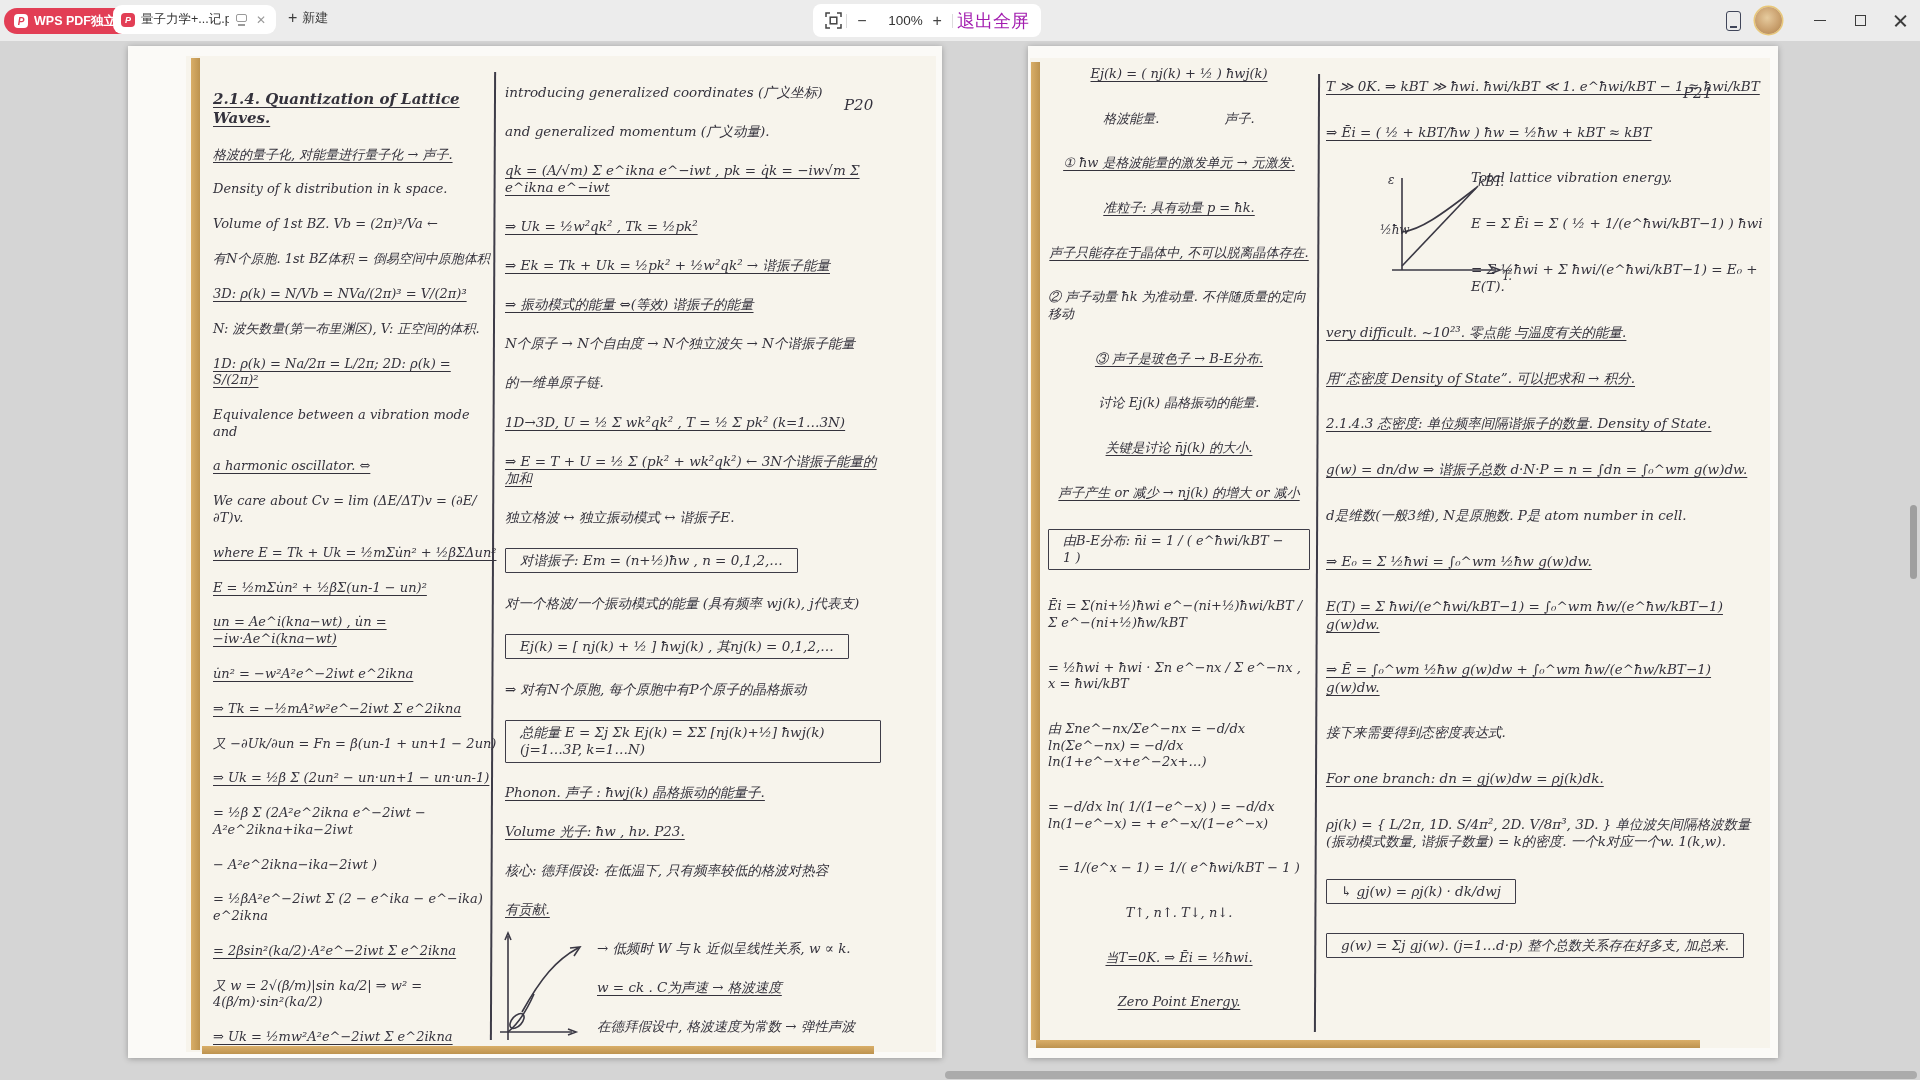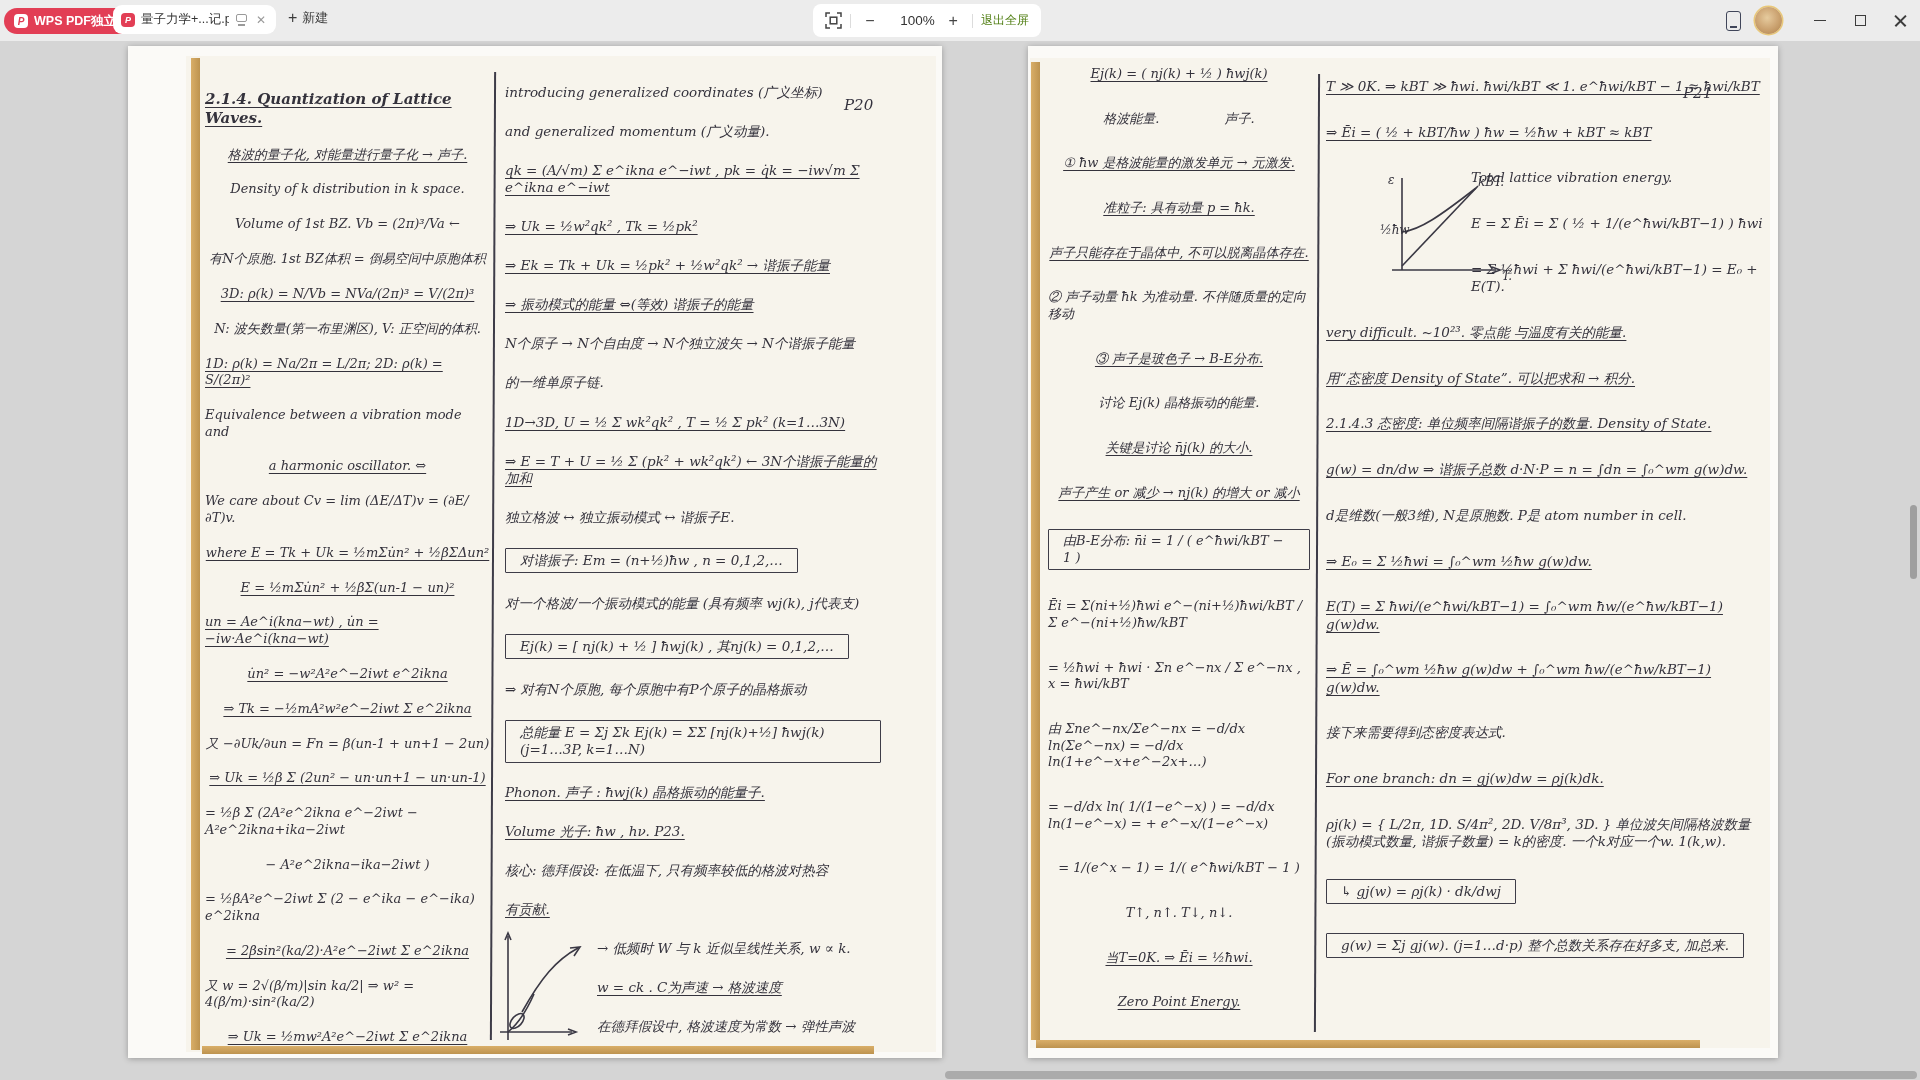--- a/index.html
+++ b/index.html
@@ -26,21 +26,21 @@
   .tabclose { width:14px; height:14px; color:#9a9a9a; font-size:12px; line-height:14px; text-align:center; flex:0 0 auto; }
   .newtab { position:absolute; left:288px; top:9px; display:flex; align-items:center; gap:5px;
             color:#3c3c3c; font-size:13px; }
   .newtab .plus { font-size:16px; color:#3c3c3c; }
 
   .zoombar { position:absolute; left:813px; top:4px; width:228px; height:33px; background:#fff;
              border-radius:8px; display:flex; align-items:center; justify-content:space-between; padding:0 12px; }
   .zoombar .sep { width:1px; height:14px; background:#dcdcdc; }
   .zbtn { font-size:16px; color:#444; width:20px; text-align:center; }
   .zlevel { font-size:13.5px; color:#333;margin-left:12px; }
-  .exitfs { font-size:12px; color:#4d7c0f; }
+  .exitfs { font-size:18px; color:#a21caf; }
   .fiticon { width:17px; height:17px; }
 
   .rightbar { position:absolute; right:0; top:0; height:41px; display:flex; align-items:center; }
   .devicon { width:15px; height:20px; position:relative; margin-right:14px; }
   .devicon i { position:absolute; inset:0; border:1.5px solid #40465a; border-radius:3px; }
   .devicon b { position:absolute; left:4px; bottom:3px; width:7px; height:1.6px; background:#40465a; }
   .avatar { width:27px; height:27px; border-radius:50%; margin-right:18px;
             background:radial-gradient(circle at 45% 40%, #e6cb9e 0%, #cfa877 45%, #b08048 100%);
             box-shadow:0 0 0 1.5px #e9c878; }
   .winbtn { width:40px; height:41px; display:flex; align-items:center; justify-content:center; }
@@ -151,21 +151,21 @@
 
 <div class="canvas">
 
   <div class="page page-left">
     <div class="paper"></div>
     <div class="edge-v"></div>
     <div class="edge-h"></div>
     <div class="divider"></div>
     <div class="pagenum" style="left:716px; top:50px;">P20</div>
 
-    <div class="col" style="left:77px; top:44px; width:285px; height:956px;align-items:center;">
+    <div class="col" style="left:85px; top:44px; width:285px; height:956px;">
 
     <div class="line u head">2.1.4. Quantization of Lattice Waves.</div>
         <div class="line u">格波的量子化, 对能量进行量子化 → 声子.</div>
         <div class="line">Density of k distribution in k space.</div>
         <div class="line">Volume of 1st BZ.  Vb = (2π)³/Va ←</div>
         <div class="line">有N个原胞. 1st BZ体积 = 倒易空间中原胞体积</div>
         <div class="line u">3D: ρ(k) = N/Vb = NVa/(2π)³ = V/(2π)³</div>
         <div class="line">N: 波矢数量(第一布里渊区), V: 正空间的体积.</div>
         <div class="line u">1D: ρ(k) = Na/2π = L/2π;  2D: ρ(k) = S/(2π)²</div>
         <div class="line">Equivalence between a vibration mode and</div>

